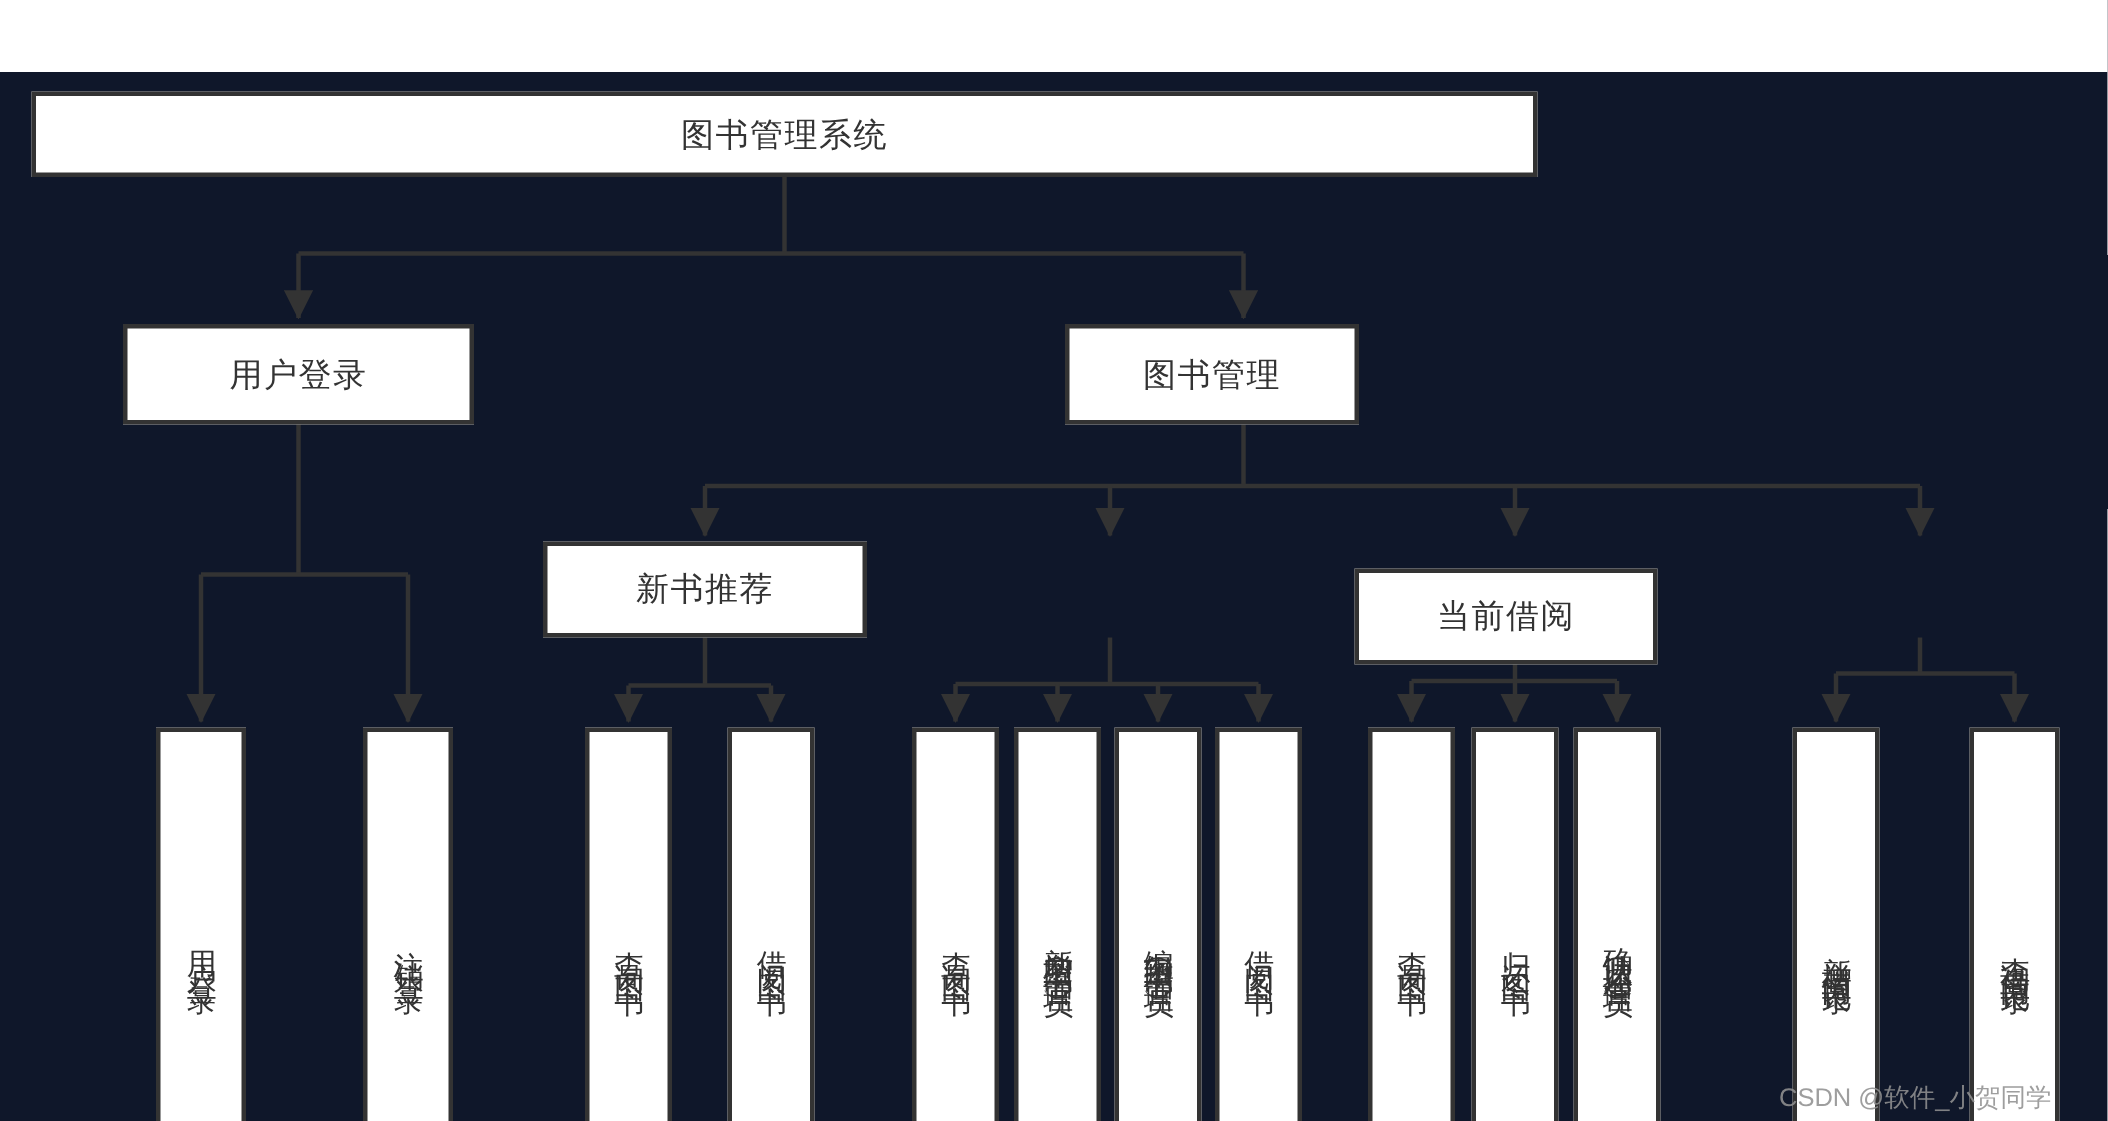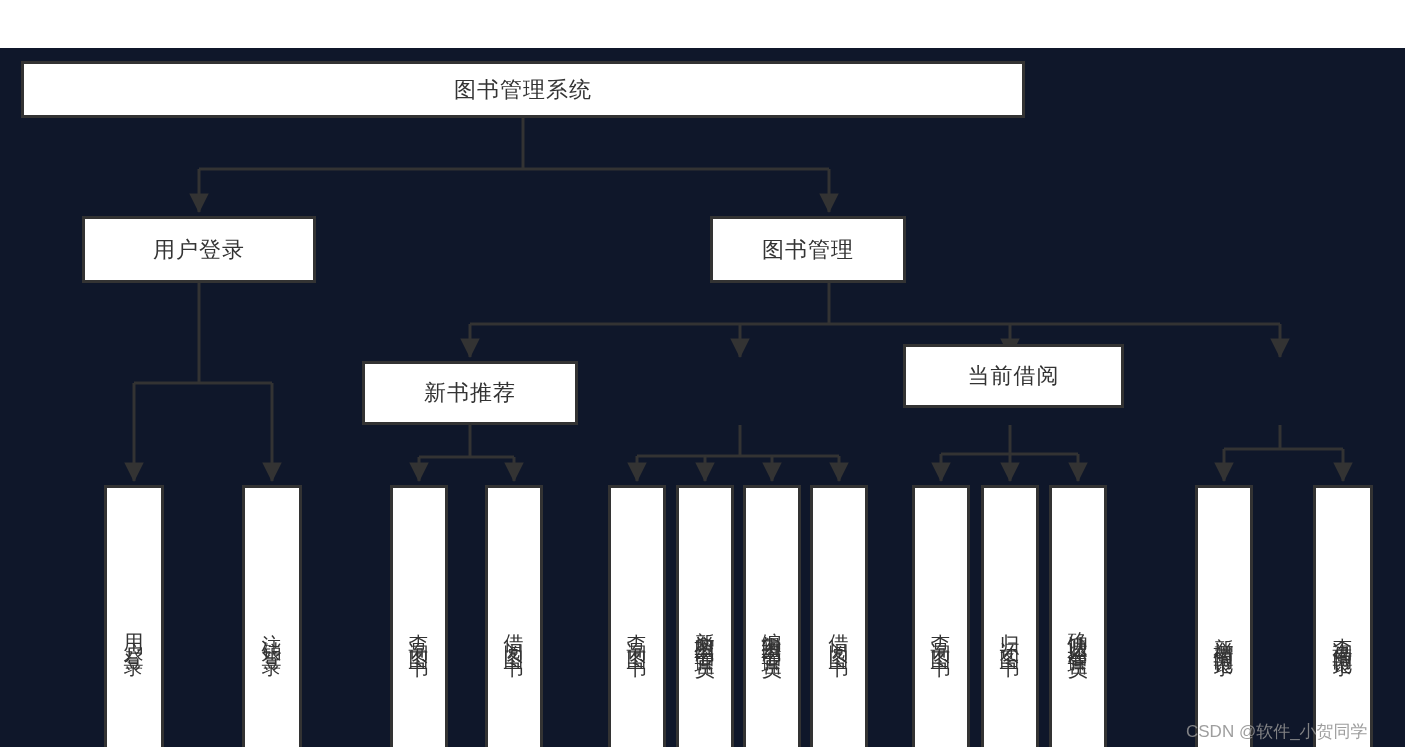--- a/index.html
+++ b/index.html
@@ -102,21 +102,21 @@
   <div class="node" style="left:82px;top:168px;width:234px;height:67px">
     <span class="hlabel">用户登录</span>
   </div>
   <div class="node" style="left:710px;top:168px;width:196px;height:67px">
     <span class="hlabel">图书管理</span>
   </div>
 
   <div class="node" style="left:362px;top:313px;width:216px;height:64px">
     <span class="hlabel">新书推荐</span>
   </div>
-  <div class="node" style="left:903px;top:296px;width:221px;height:64px">
+  <div class="node" style="left:903px;top:331px;width:202px;height:64px">
     <span class="hlabel">当前借阅</span>
   </div>
 
   <div class="node leaf" style="left:104px;width:60px">
     <span class="vtext">用户登录</span>
   </div>
   <div class="node leaf" style="left:242px;width:60px">
     <span class="vtext">注销登录</span>
   </div>
 

